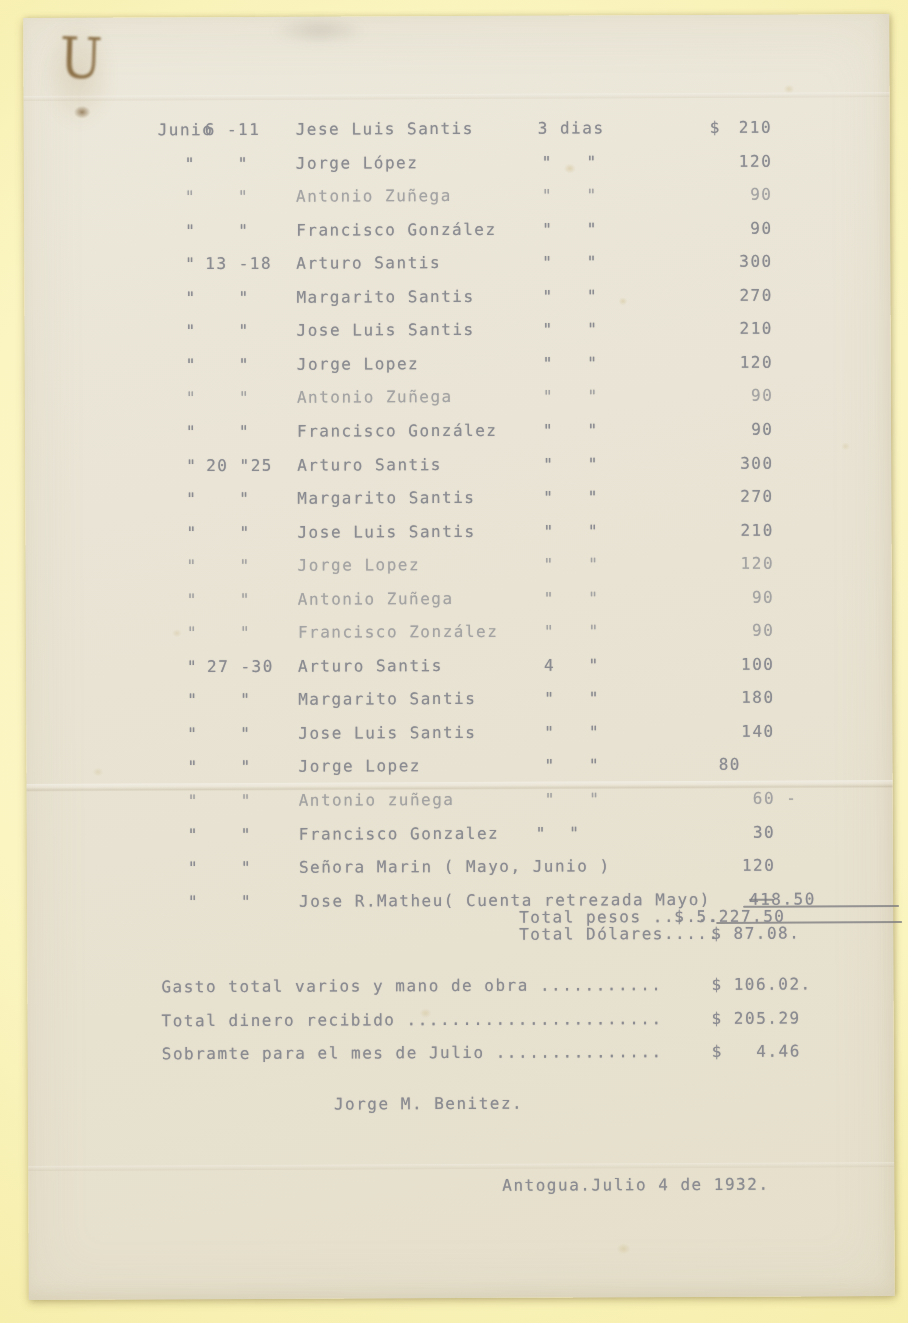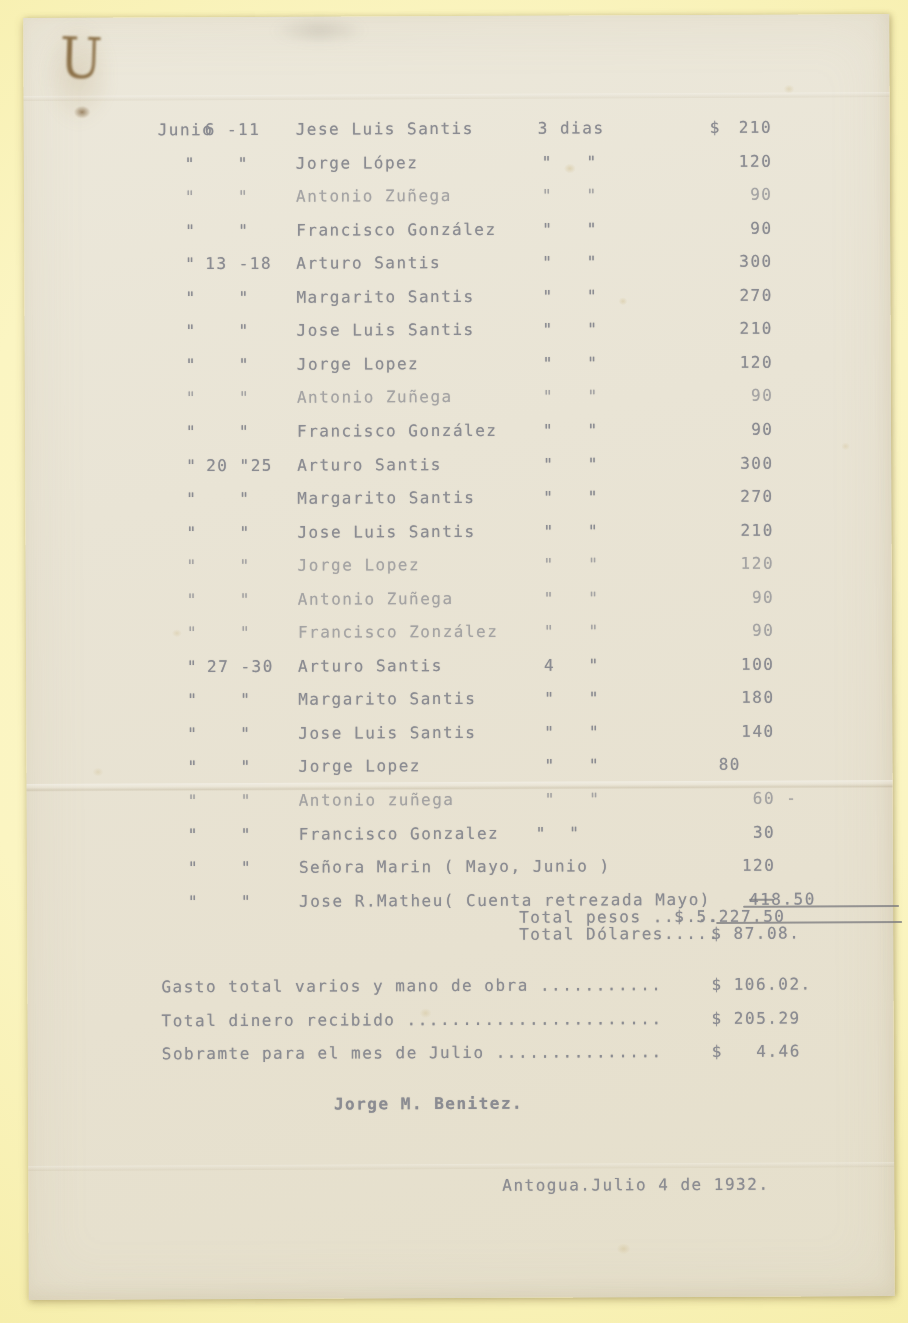--- a/index.html
+++ b/index.html
@@ -94,16 +94,16 @@
   <div class="t-label ink" style="left:492px;top:910px;">Total Dólares.....</div>
   <div class="t-val ink" style="left:684px;top:910px;">$ 87.08.</div>
 
   <div class="s-label ink" style="left:134px;top:961px;">Gasto total varios y mano de obra ...........</div>
   <div class="s-val ink" style="left:684px;top:961px;">$ 106.02.</div>
   <div class="s-label ink" style="left:134px;top:995px;">Total dinero recibido .......................</div>
   <div class="s-val ink" style="left:684px;top:995px;">$ 205.29</div>
   <div class="s-label ink" style="left:134px;top:1028px;">Sobramte para el mes de Julio ...............</div>
   <div class="s-val ink" style="left:684px;top:1028px;">$   4.46</div>
 
-  <div class="sig ink" style="left:306px;top:1079px;font-weight:bold;">Jorge M. Benitez.</div>
+  <div class="sig ink" style="left:306px;top:1079px;">Jorge M. Benitez.</div>
   <div class="dateline ink" style="left:474px;top:1161px;">Antogua.Julio 4 de 1932.</div>
 
 </div>
 
 </body></html>

